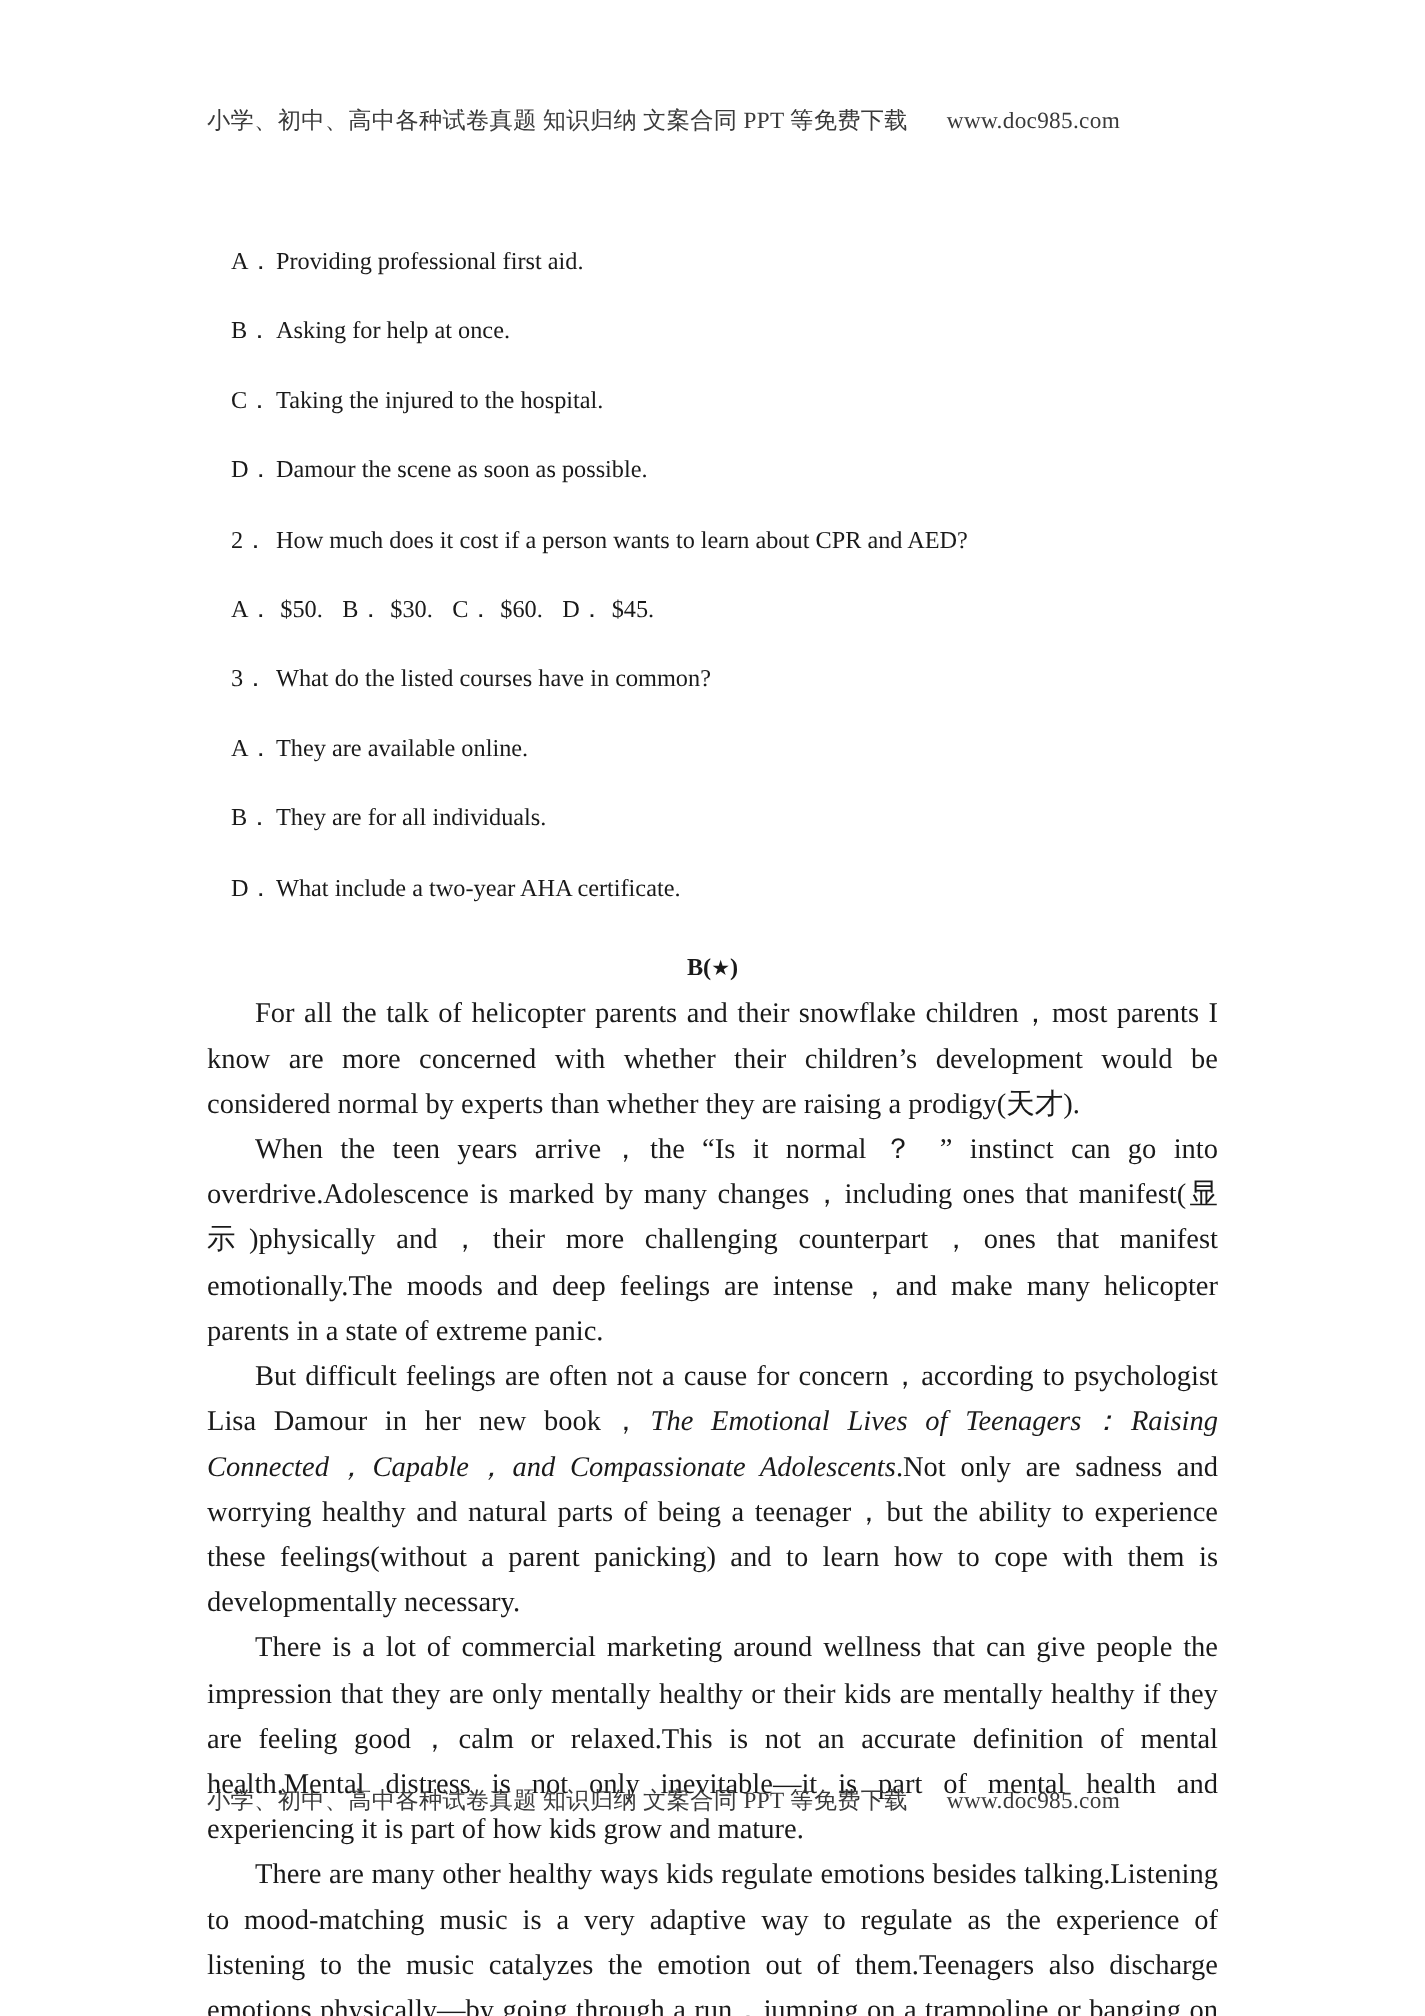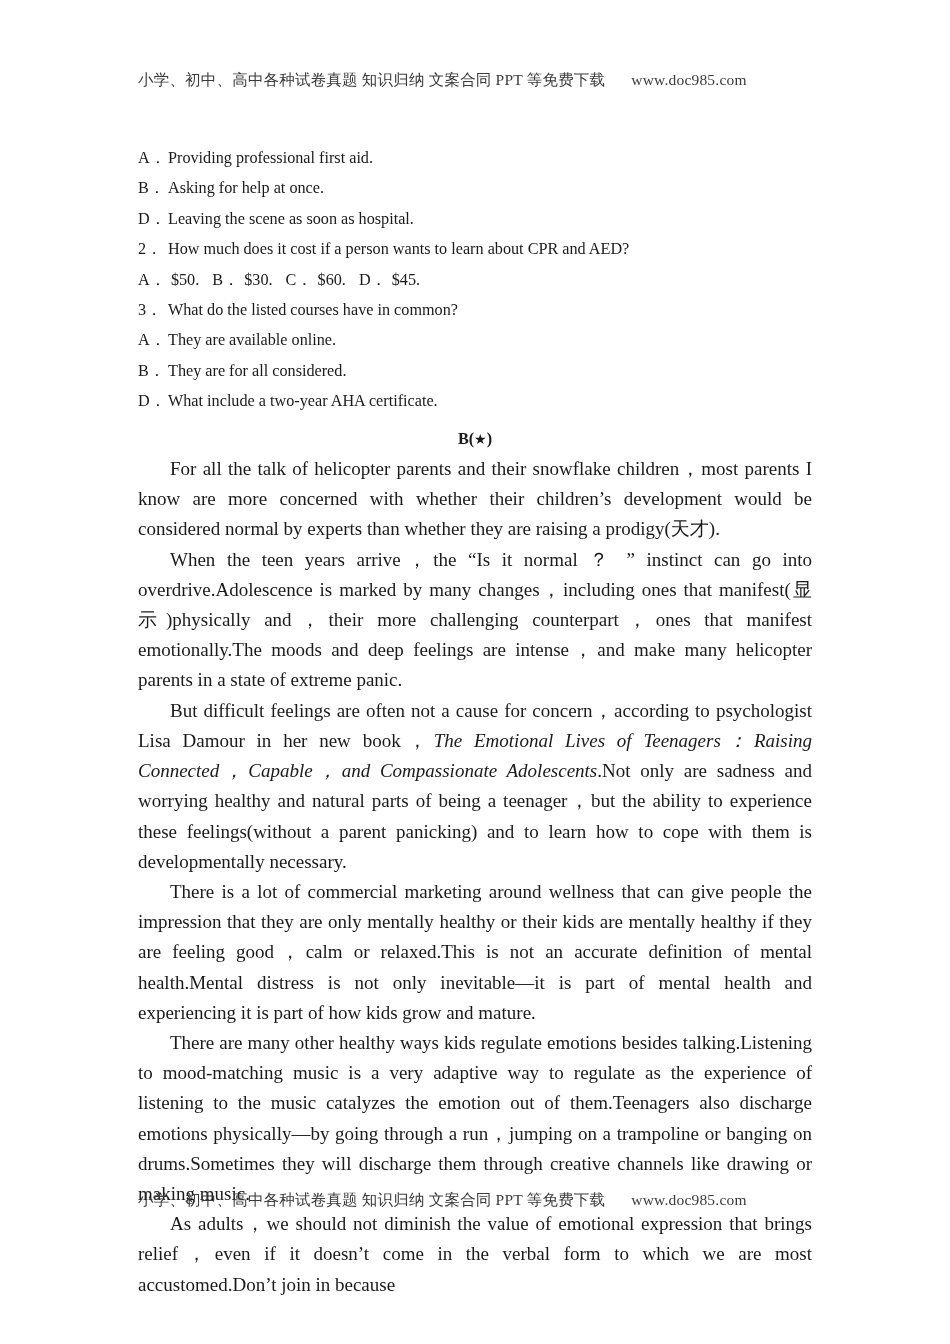--- a/index.html
+++ b/index.html
@@ -46,21 +46,21 @@
     left: 138px;
     top: 143px;
     width: 674px;
   }
 
   
   .opt-line,
   .q-line {
     font-size: 16.2px;
     line-height: 30.4px;
-    margin: 0;
+    margin: 16px;
     white-space: nowrap;
   }
   .q-line { font-weight: normal; }
 
   .lbl {
     display: inline-block;
     min-width: 30px;
   }
   .q-line .lbl { min-width: 30px; }
 
@@ -105,38 +105,41 @@
 
   <div class="content">
 
     <div class="opt-line">
       <span class="lbl">A．</span><span class="txt">Providing professional first aid.</span>
     </div>
     <div class="opt-line">
       <span class="lbl">B．</span><span class="txt">Asking for help at once.</span>
     </div>
     <div class="opt-line">
-      <span class="lbl">D．</span><span class="txt">Leaving the scene as soon as hospital.</span>
+      <span class="lbl">C．</span><span class="txt">Taking the injured to the hospital.</span>
+    </div>
+    <div class="opt-line">
+      <span class="lbl">D．</span><span class="txt">Damour the scene as soon as possible.</span>
     </div>
 
     <div class="q-line">
       <span class="lbl">2．</span><span class="txt">How much does it cost if a person wants to learn about CPR and AED?</span>
     </div>
     <div class="opt-line inline-opts">
       <span class="seg"><span class="lbl">A．</span><span class="txt">$50.</span></span><span class="seg"><span class="lbl">B．</span><span class="txt">$30.</span></span><span class="seg"><span class="lbl">C．</span><span class="txt">$60.</span></span><span class="seg"><span class="lbl">D．</span><span class="txt">$45.</span></span>
     </div>
 
     <div class="q-line">
       <span class="lbl">3．</span><span class="txt">What do the listed courses have in common?</span>
     </div>
     <div class="opt-line">
       <span class="lbl">A．</span><span class="txt">They are available online.</span>
     </div>
     <div class="opt-line">
-      <span class="lbl">B．</span><span class="txt">They are for all considered.</span>
+      <span class="lbl">B．</span><span class="txt">They are for all individuals.</span>
     </div>
     <div class="opt-line">
       <span class="lbl">D．</span><span class="txt">What include a two-year AHA certificate.</span>
     </div>
 
     <div class="sec-head"><span>B(</span><span class="star">★</span><span>)</span></div>
 
     <p class="para">For all the talk of helicopter parents and their snowflake children，most parents I know are more concerned with whether their children’s development would be considered normal by experts than whether they are raising a prodigy(天才).</p>
     <p class="para">When the teen years arrive，the “Is it normal ？ ”  instinct can go into overdrive.Adolescence is marked by many changes，including ones that manifest(显示)physically and，their more challenging counterpart，ones that manifest emotionally.The moods and deep feelings are intense，and make many helicopter parents in a state of extreme panic.</p>
 

